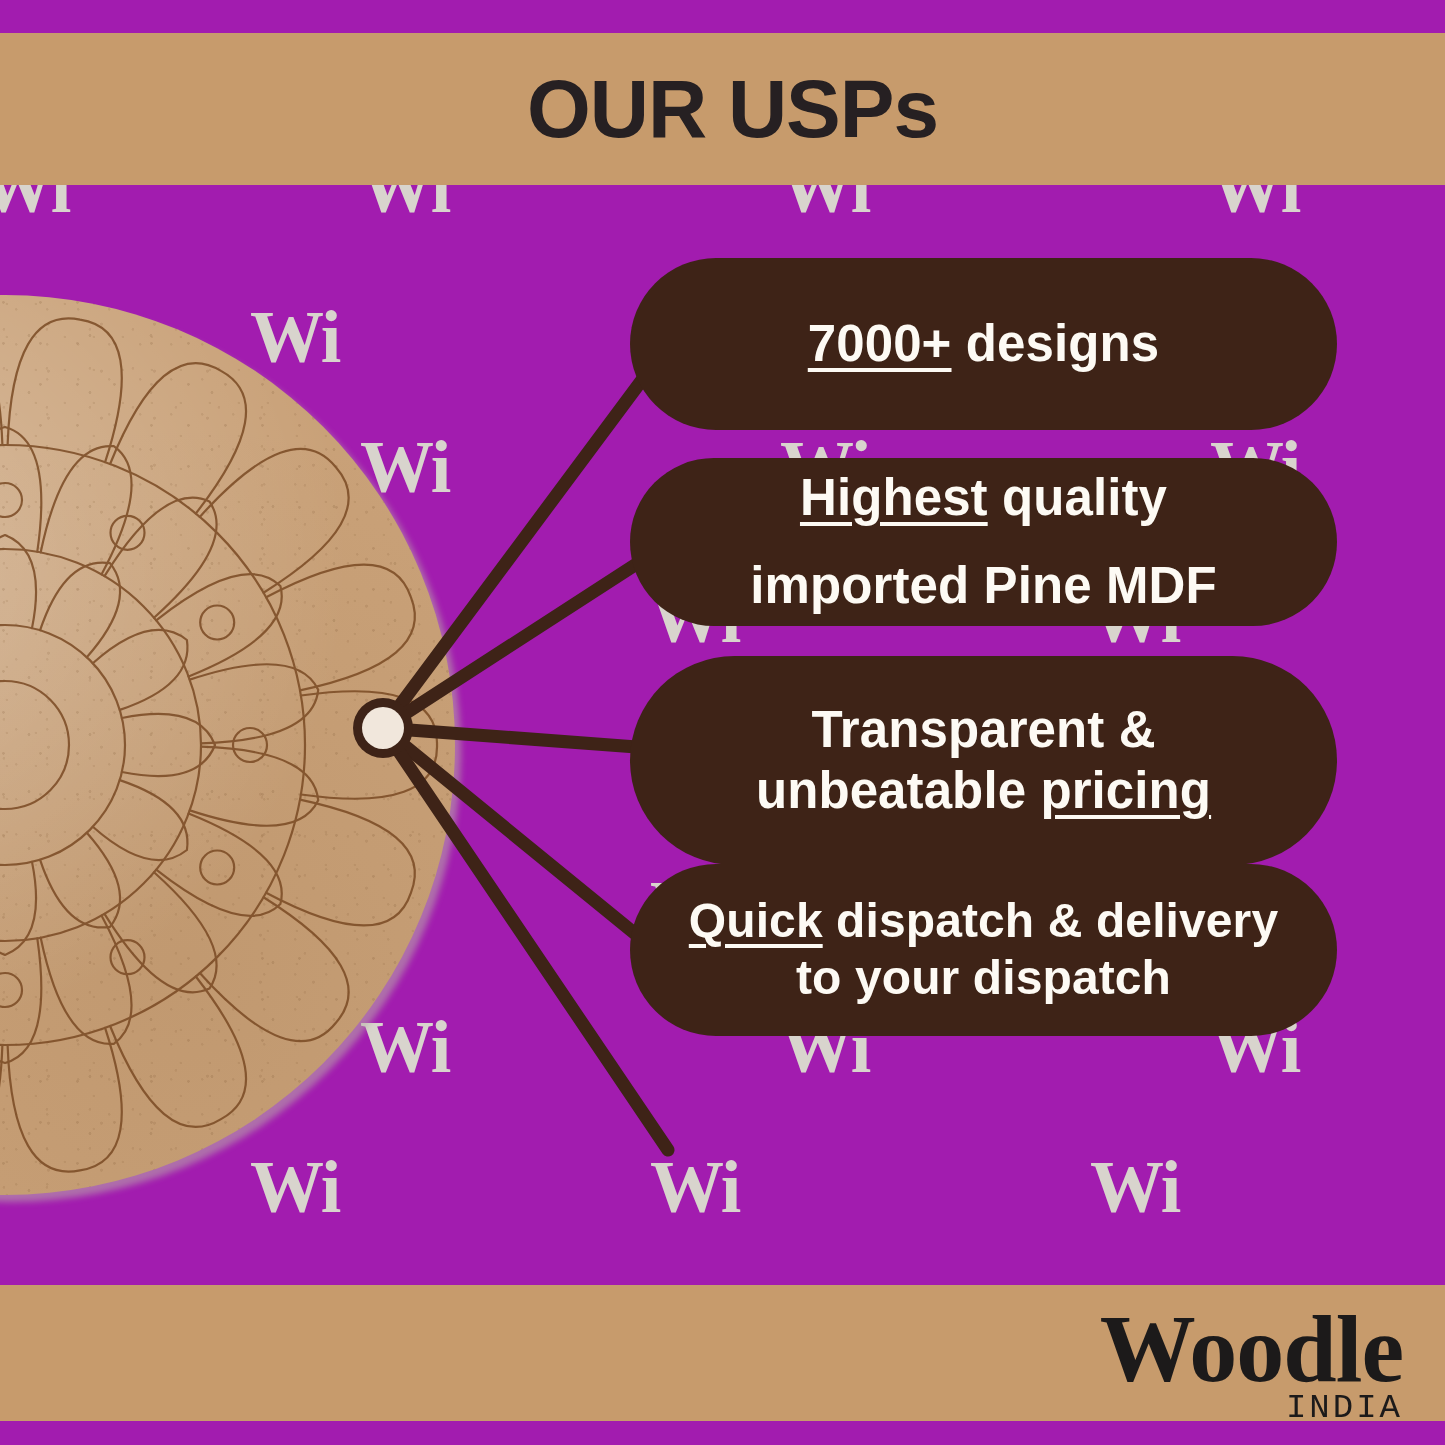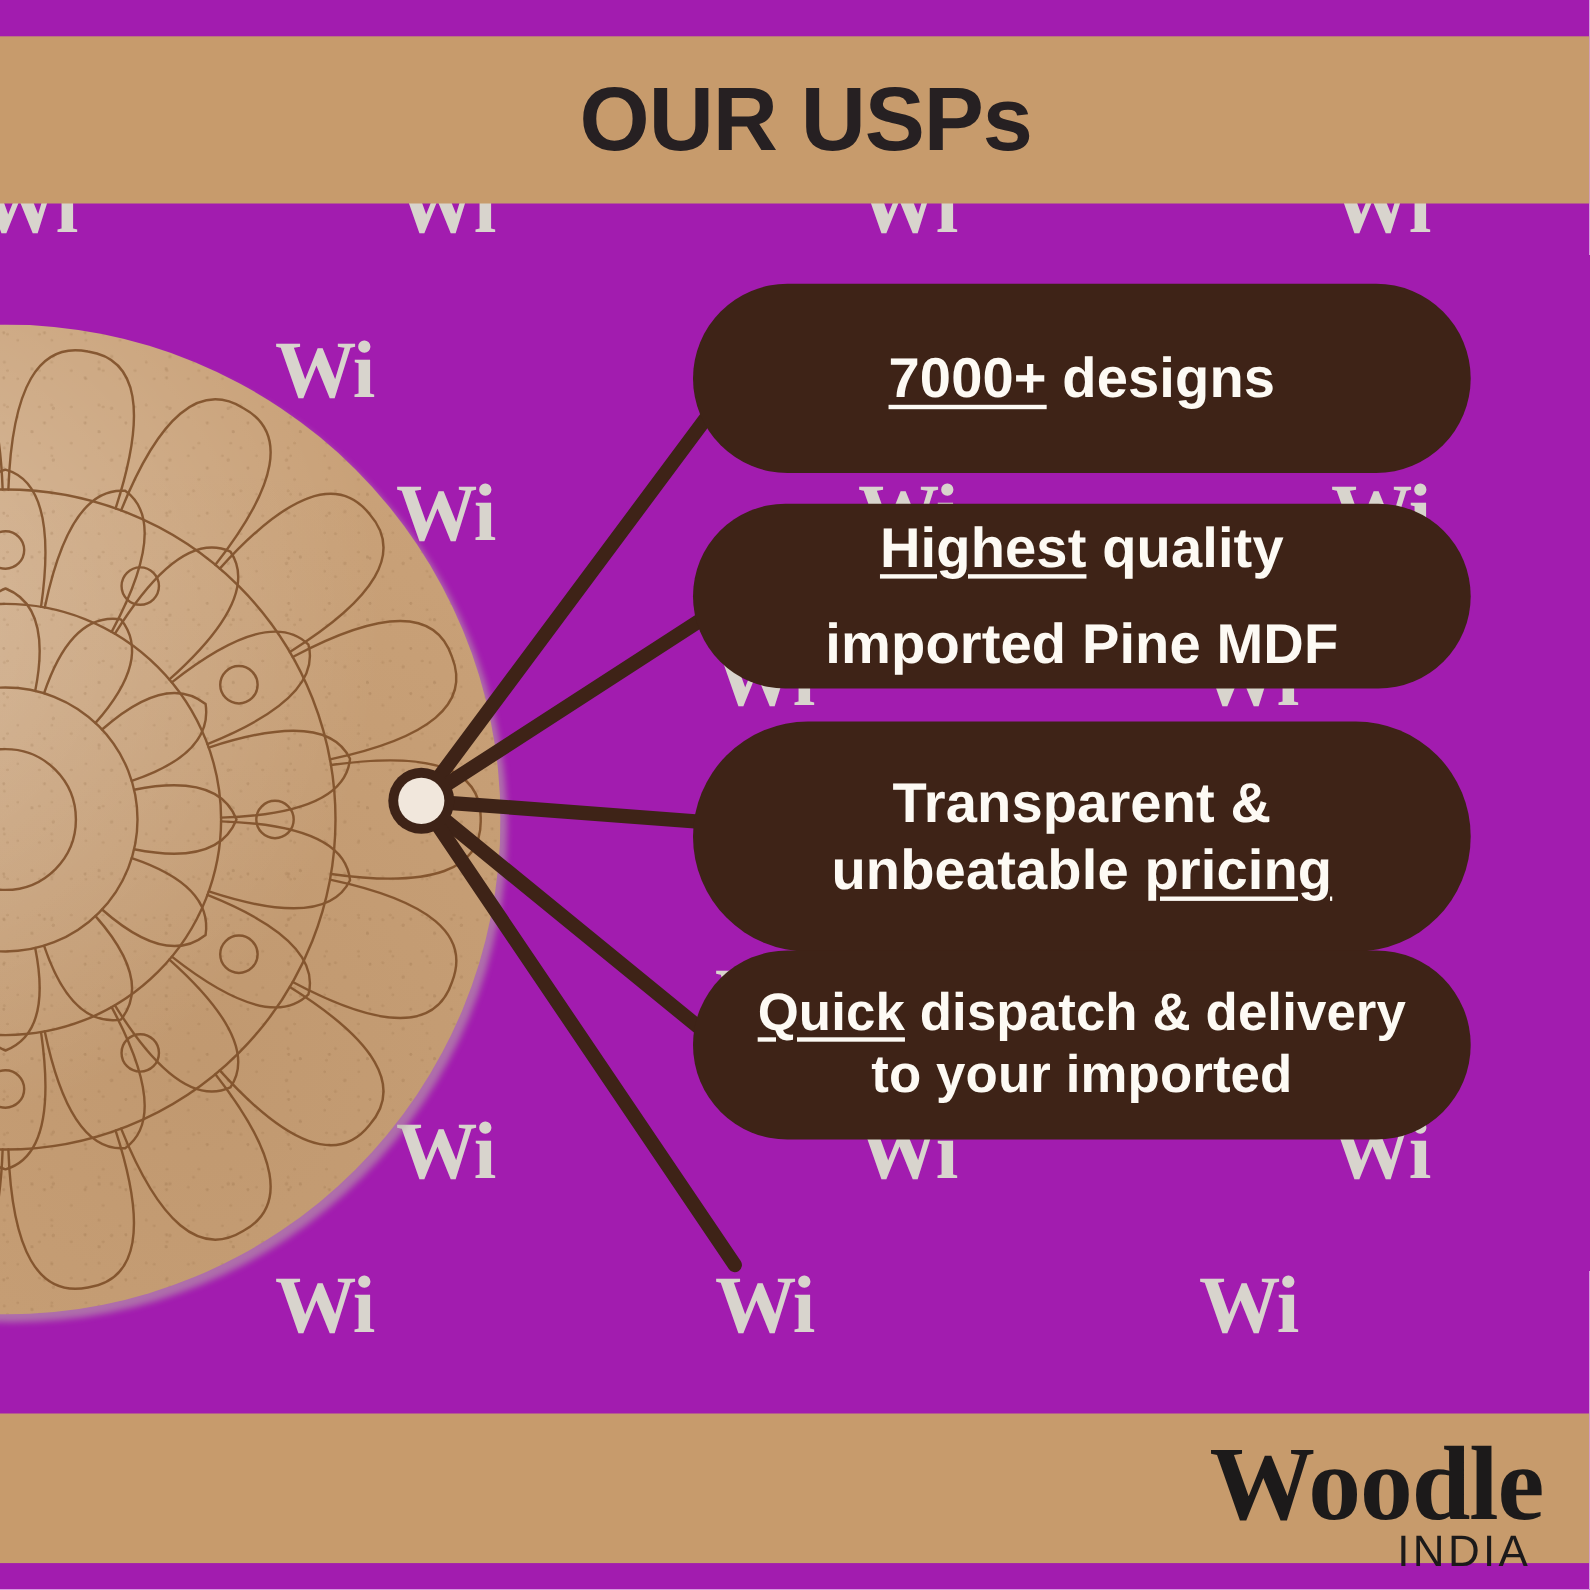--- a/index.html
+++ b/index.html
@@ -151,24 +151,24 @@
     display: block;
     font-family: "Liberation Serif", serif;
     font-weight: 700;
     font-size: 96px;
     color: #1c1a1a;
     letter-spacing: -1px;
   }
   #brand-sub {
     display: block;
     margin-top: -6px;
-    margin-right: 11px;
-    font-family: Liberation Sans, sans-serif;
+    margin-right: 0;
+    font-family: Liberation Mono, monospace;
     font-weight: 400;
-    font-size: 40px;
+    font-size: 34px;
     color: #1c1a1a;
     letter-spacing: 3px;
   }
 </style>
 </head>
 <body>
 
 <div id="canvas">
 
   <div id="watermark-layer">
@@ -408,21 +408,21 @@
       <span class="line">imported Pine MDF</span>
     </div>
 
     <div class="pill" style="left:630px; top:656px; width:707px; height:209px; font-size:51px; line-height:1.18;">
       <span class="line">Transparent &amp;</span>
       <span class="line"><span>unbeatable </span><span class="u">pricing</span></span>
     </div>
 
     <div class="pill" style="left:630px; top:864px; width:707px; height:172px; font-size:48px; line-height:1.18;">
       <span class="line"><span class="u">Quick</span><span> dispatch &amp; delivery</span></span>
-      <span class="line">to your imported</span>
+      <span class="line">to your dispatch</span>
     </div>
 
 
   </div>
 
   <div id="header-band">
     <h1 id="page-title">OUR USPs</h1>
   </div>
 
   <div id="footer-band">

